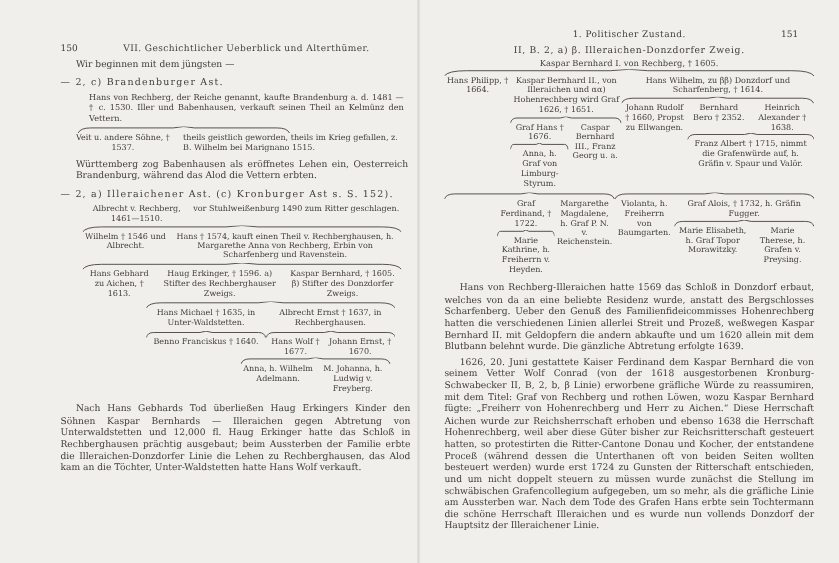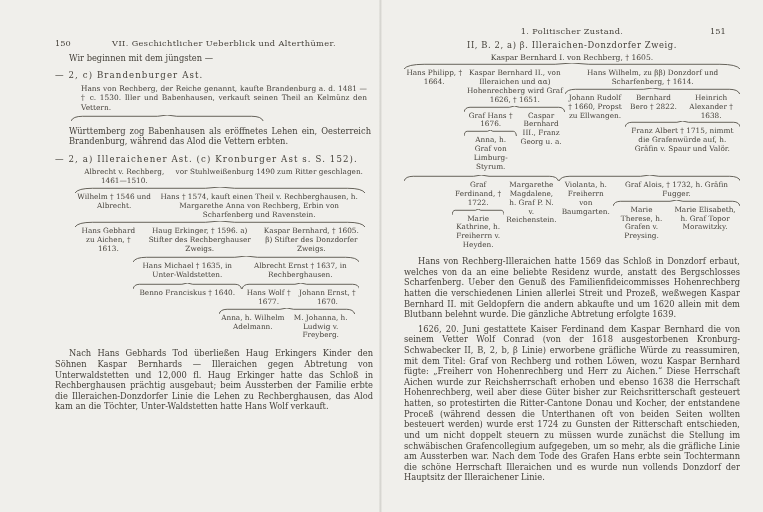--- a/index.html
+++ b/index.html
@@ -47,20 +47,24 @@
 
   <div class="secthead">— 2, c) Brandenburger Ast.</div>
   <p class="note">Hans von Rechberg, der Reiche genannt, kaufte Brandenburg a. d. 1481 — † c. 1530. Iller und Babenhausen, verkauft seinen Theil an Kelmünz den Vettern.</p>
 
   <div class="tree" style="margin:0 4px;">
     <div style="width:62%;margin-left:4%;">
       <svg class="brace" viewBox="0 0 100 7" preserveAspectRatio="none">
           <path d="M0,7 Q1,1.5 6,1.5 L45,1.5 Q50,-1.5 55,1.5 L94,1.5 Q99,1.5 100,7" fill="none" stroke="#56524a" stroke-width="0.9" vector-effect="non-scaling-stroke"></path>
         </svg>
     </div>
+    <div class="row">
+      <div class="tc" style="width:34%;">Veit u. andere Söhne, † 1537.</div>
+      <div class="tc" style="width:66%;text-align:left;">theils geistlich geworden, theils im Krieg gefallen, z. B. Wilhelm bei Marignano 1515.</div>
+    </div>
   </div>
 
   <p class="para" style="margin:5px 2px 0 14px;">Württemberg zog Babenhausen als eröffnetes Lehen ein, Oesterreich Brandenburg, während das Alod die Vettern erbten.</p>
 
   <div class="secthead">— 2, a) Illeraichener Ast. (c) Kronburger Ast s. S. 152).</div>
   <div class="tree" style="margin:0 8px 0 20px;">
     <div class="row">
       <div class="tc" style="width:34%;">Albrecht v. Rechberg, 1461—1510.</div>
       <div class="tc" style="width:66%;text-align:left;">vor Stuhlweißenburg 1490 zum Ritter geschlagen.</div>
     </div>
@@ -154,21 +158,21 @@
           <div class="tc" style="width:48%;">Caspar Bernhard III., Franz Georg u. a.</div>
         </div>
       </div>
       <div style="width:52%;">
         <div class="tc">Hans Wilhelm, zu ββ) Donzdorf und Scharfenberg, † 1614.</div>
         <svg class="brace" viewBox="0 0 100 7" preserveAspectRatio="none">
             <path d="M0,7 Q1,1.5 6,1.5 L45,1.5 Q50,-1.5 55,1.5 L94,1.5 Q99,1.5 100,7" fill="none" stroke="#56524a" stroke-width="0.9" vector-effect="non-scaling-stroke"></path>
           </svg>
         <div class="row">
           <div class="tc" style="width:34%;">Johann Rudolf † 1660, Propst zu Ellwangen.</div>
-          <div class="tc" style="width:33%;">Bernhard Bero † 2822.</div>
+          <div class="tc" style="width:33%;">Bernhard Bero † 2352.</div>
           <div class="tc" style="width:33%;">Heinrich Alexander † 1638.</div>
         </div>
         <div style="margin-left:34%;width:66%;">
           <svg class="brace" viewBox="0 0 100 7" preserveAspectRatio="none">
               <path d="M0,7 Q1,1.5 6,1.5 L45,1.5 Q50,-1.5 55,1.5 L94,1.5 Q99,1.5 100,7" fill="none" stroke="#56524a" stroke-width="0.9" vector-effect="non-scaling-stroke"></path>
             </svg>
           <div class="tc">Franz Albert † 1715, nimmt die Grafenwürde auf, h. Gräfin v. Spaur und Valör.</div>
         </div>
       </div>
     </div>
@@ -194,22 +198,22 @@
             <path d="M0,7 Q1,1.5 6,1.5 L45,1.5 Q50,-1.5 55,1.5 L94,1.5 Q99,1.5 100,7" fill="none" stroke="#56524a" stroke-width="0.9" vector-effect="non-scaling-stroke"></path>
           </svg>
         <div class="row">
           <div class="tc" style="width:30%;">Violanta, h. Freiherrn von Baumgarten.</div>
           <div style="width:70%;">
             <div class="tc">Graf Alois, † 1732, h. Gräfin Fugger.</div>
             <svg class="brace" viewBox="0 0 100 7" preserveAspectRatio="none">
                 <path d="M0,7 Q1,1.5 6,1.5 L45,1.5 Q50,-1.5 55,1.5 L94,1.5 Q99,1.5 100,7" fill="none" stroke="#56524a" stroke-width="0.9" vector-effect="non-scaling-stroke"></path>
               </svg>
             <div class="row">
+              <div class="tc" style="width:55%;">Marie Elisabeth, h. Graf Topor Morawitzky.</div>
               <div class="tc" style="width:45%;">Marie Therese, h. Grafen v. Preysing.</div>
-              <div class="tc" style="width:55%;">Marie Elisabeth, h. Graf Topor Morawitzky.</div>
             </div>
           </div>
         </div>
       </div>
     </div>
   </div>
 
   <p class="para indent" style="margin-top:6px;">Hans von Rechberg-Illeraichen hatte 1569 das Schloß in Donzdorf erbaut, welches von da an eine beliebte Residenz wurde, anstatt des Bergschlosses Scharfenberg. Ueber den Genuß des Familienfideicommisses Hohenrechberg hatten die verschiedenen Linien allerlei Streit und Prozeß, weßwegen Kaspar Bernhard II. mit Geldopfern die andern abkaufte und um 1620 allein mit dem Blutbann belehnt wurde. Die gänzliche Abtretung erfolgte 1639.</p>
   <p class="para indent">1626, 20. Juni gestattete Kaiser Ferdinand dem Kaspar Bernhard die von seinem Vetter Wolf Conrad (von der 1618 ausgestorbenen Kronburg-Schwabecker II, B, 2, b, β Linie) erworbene gräfliche Würde zu reassumiren, mit dem Titel: Graf von Rechberg und rothen Löwen, wozu Kaspar Bernhard fügte: „Freiherr von Hohenrechberg und Herr zu Aichen.“ Diese Herrschaft Aichen wurde zur Reichsherrschaft erhoben und ebenso 1638 die Herrschaft Hohenrechberg, weil aber diese Güter bisher zur Reichsritterschaft gesteuert hatten, so protestirten die Ritter-Cantone Donau und Kocher, der entstandene Proceß (während dessen die Unterthanen oft von beiden Seiten wollten besteuert werden) wurde erst 1724 zu Gunsten der Ritterschaft entschieden, und um nicht doppelt steuern zu müssen wurde zunächst die Stellung im schwäbischen Grafencollegium aufgegeben, um so mehr, als die gräfliche Linie am Aussterben war. Nach dem Tode des Grafen Hans erbte sein Tochtermann die schöne Herrschaft Illeraichen und es wurde nun vollends Donzdorf der Hauptsitz der Illeraichener Linie.</p>
 </div>

